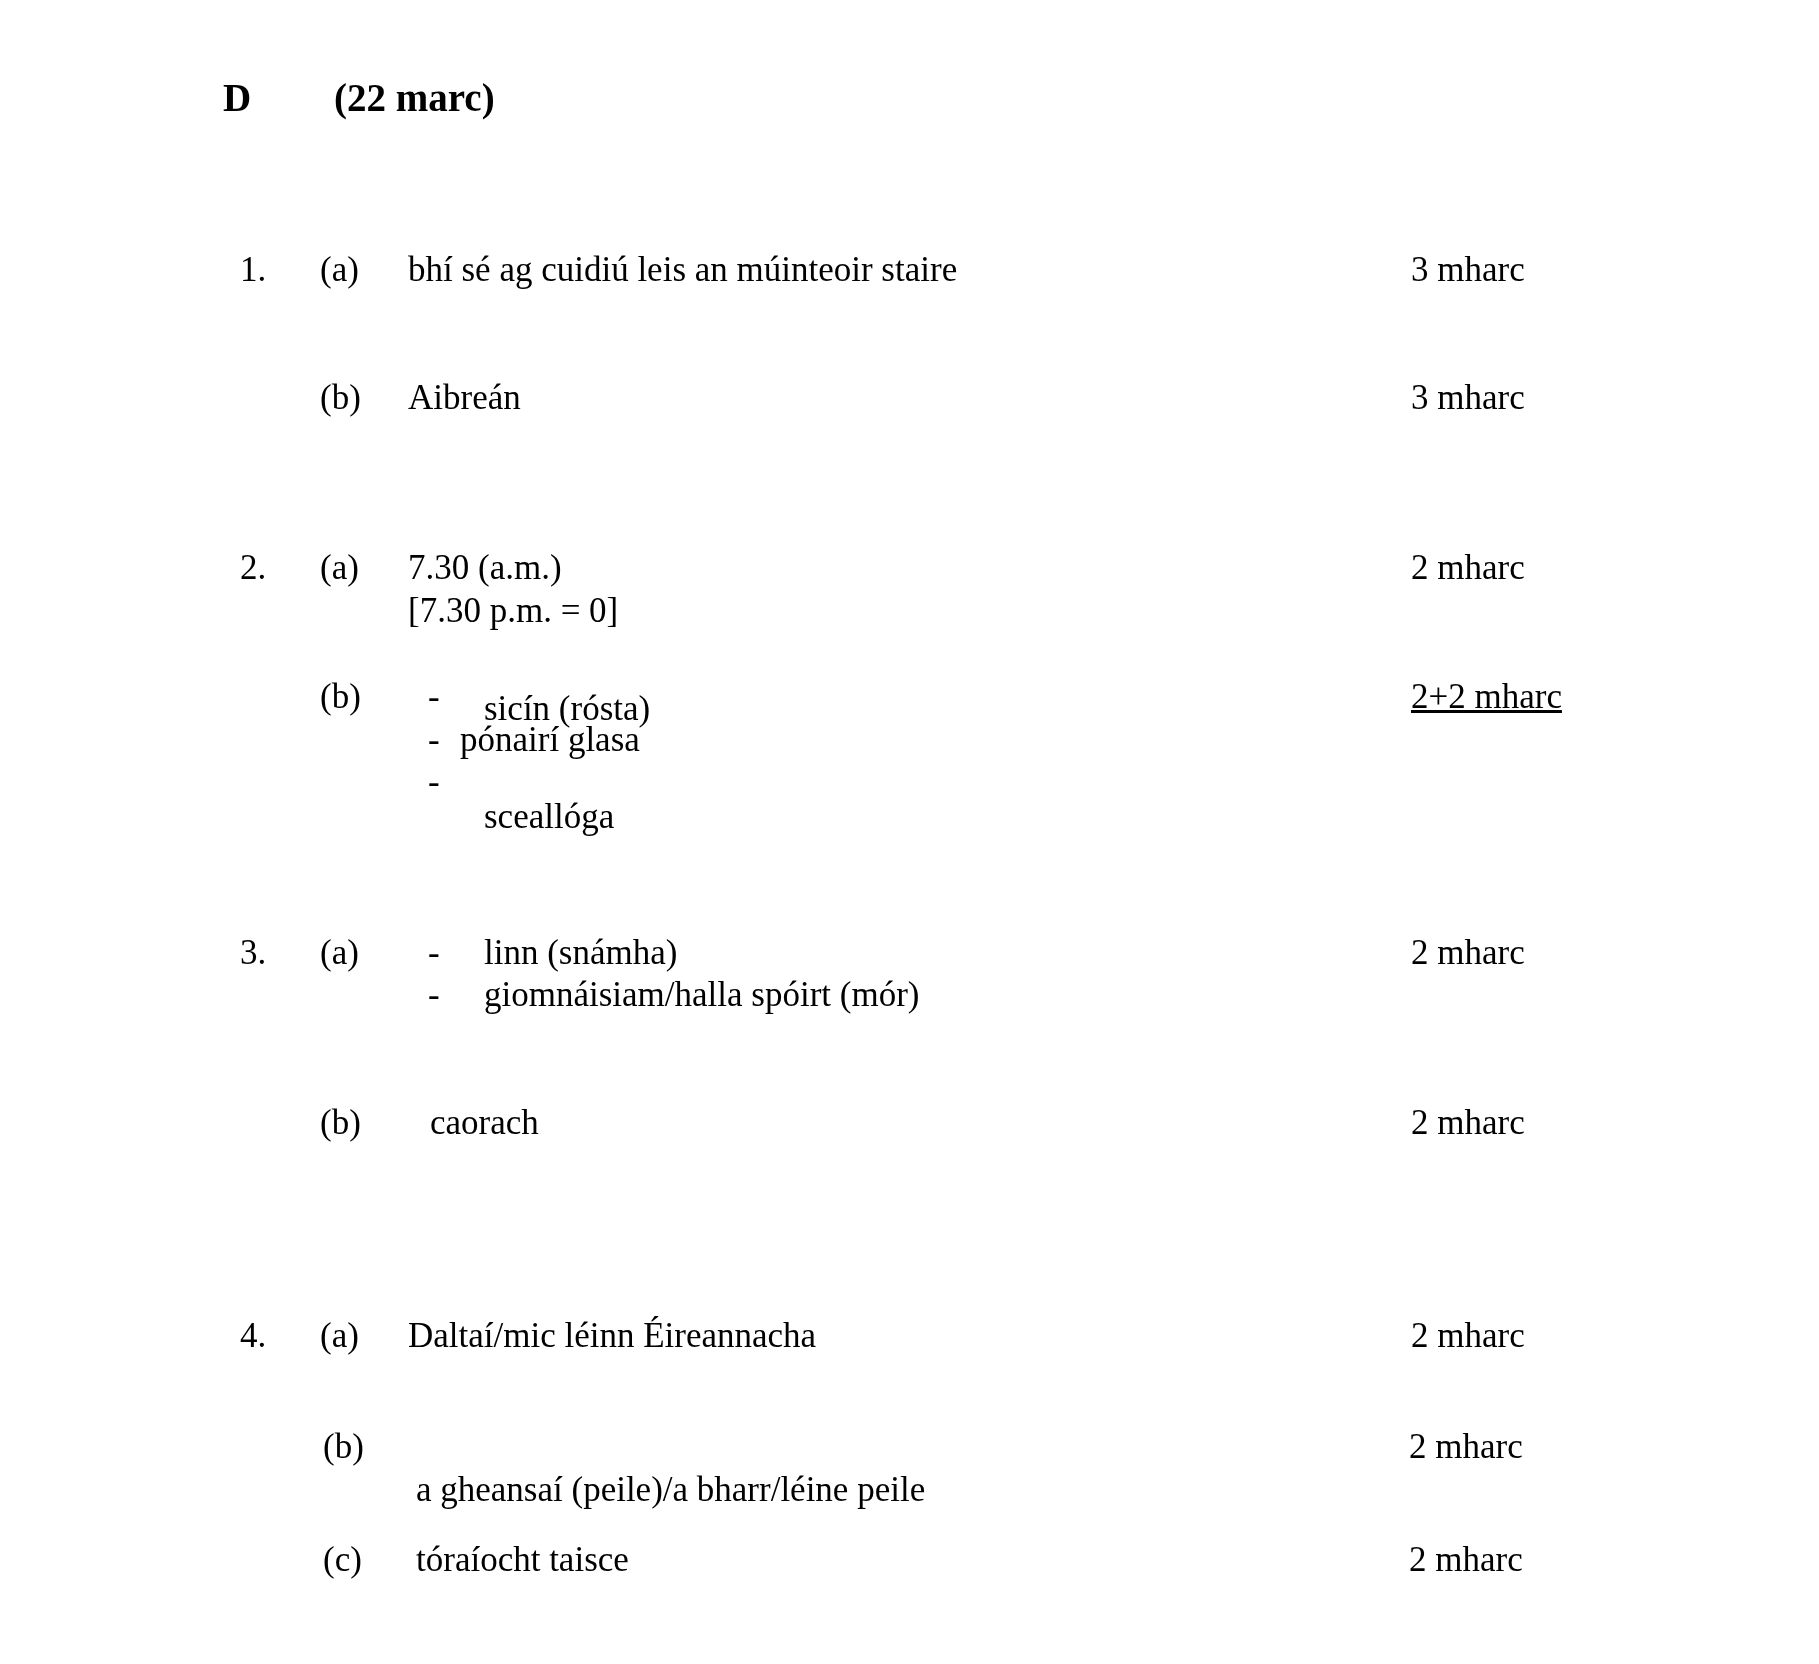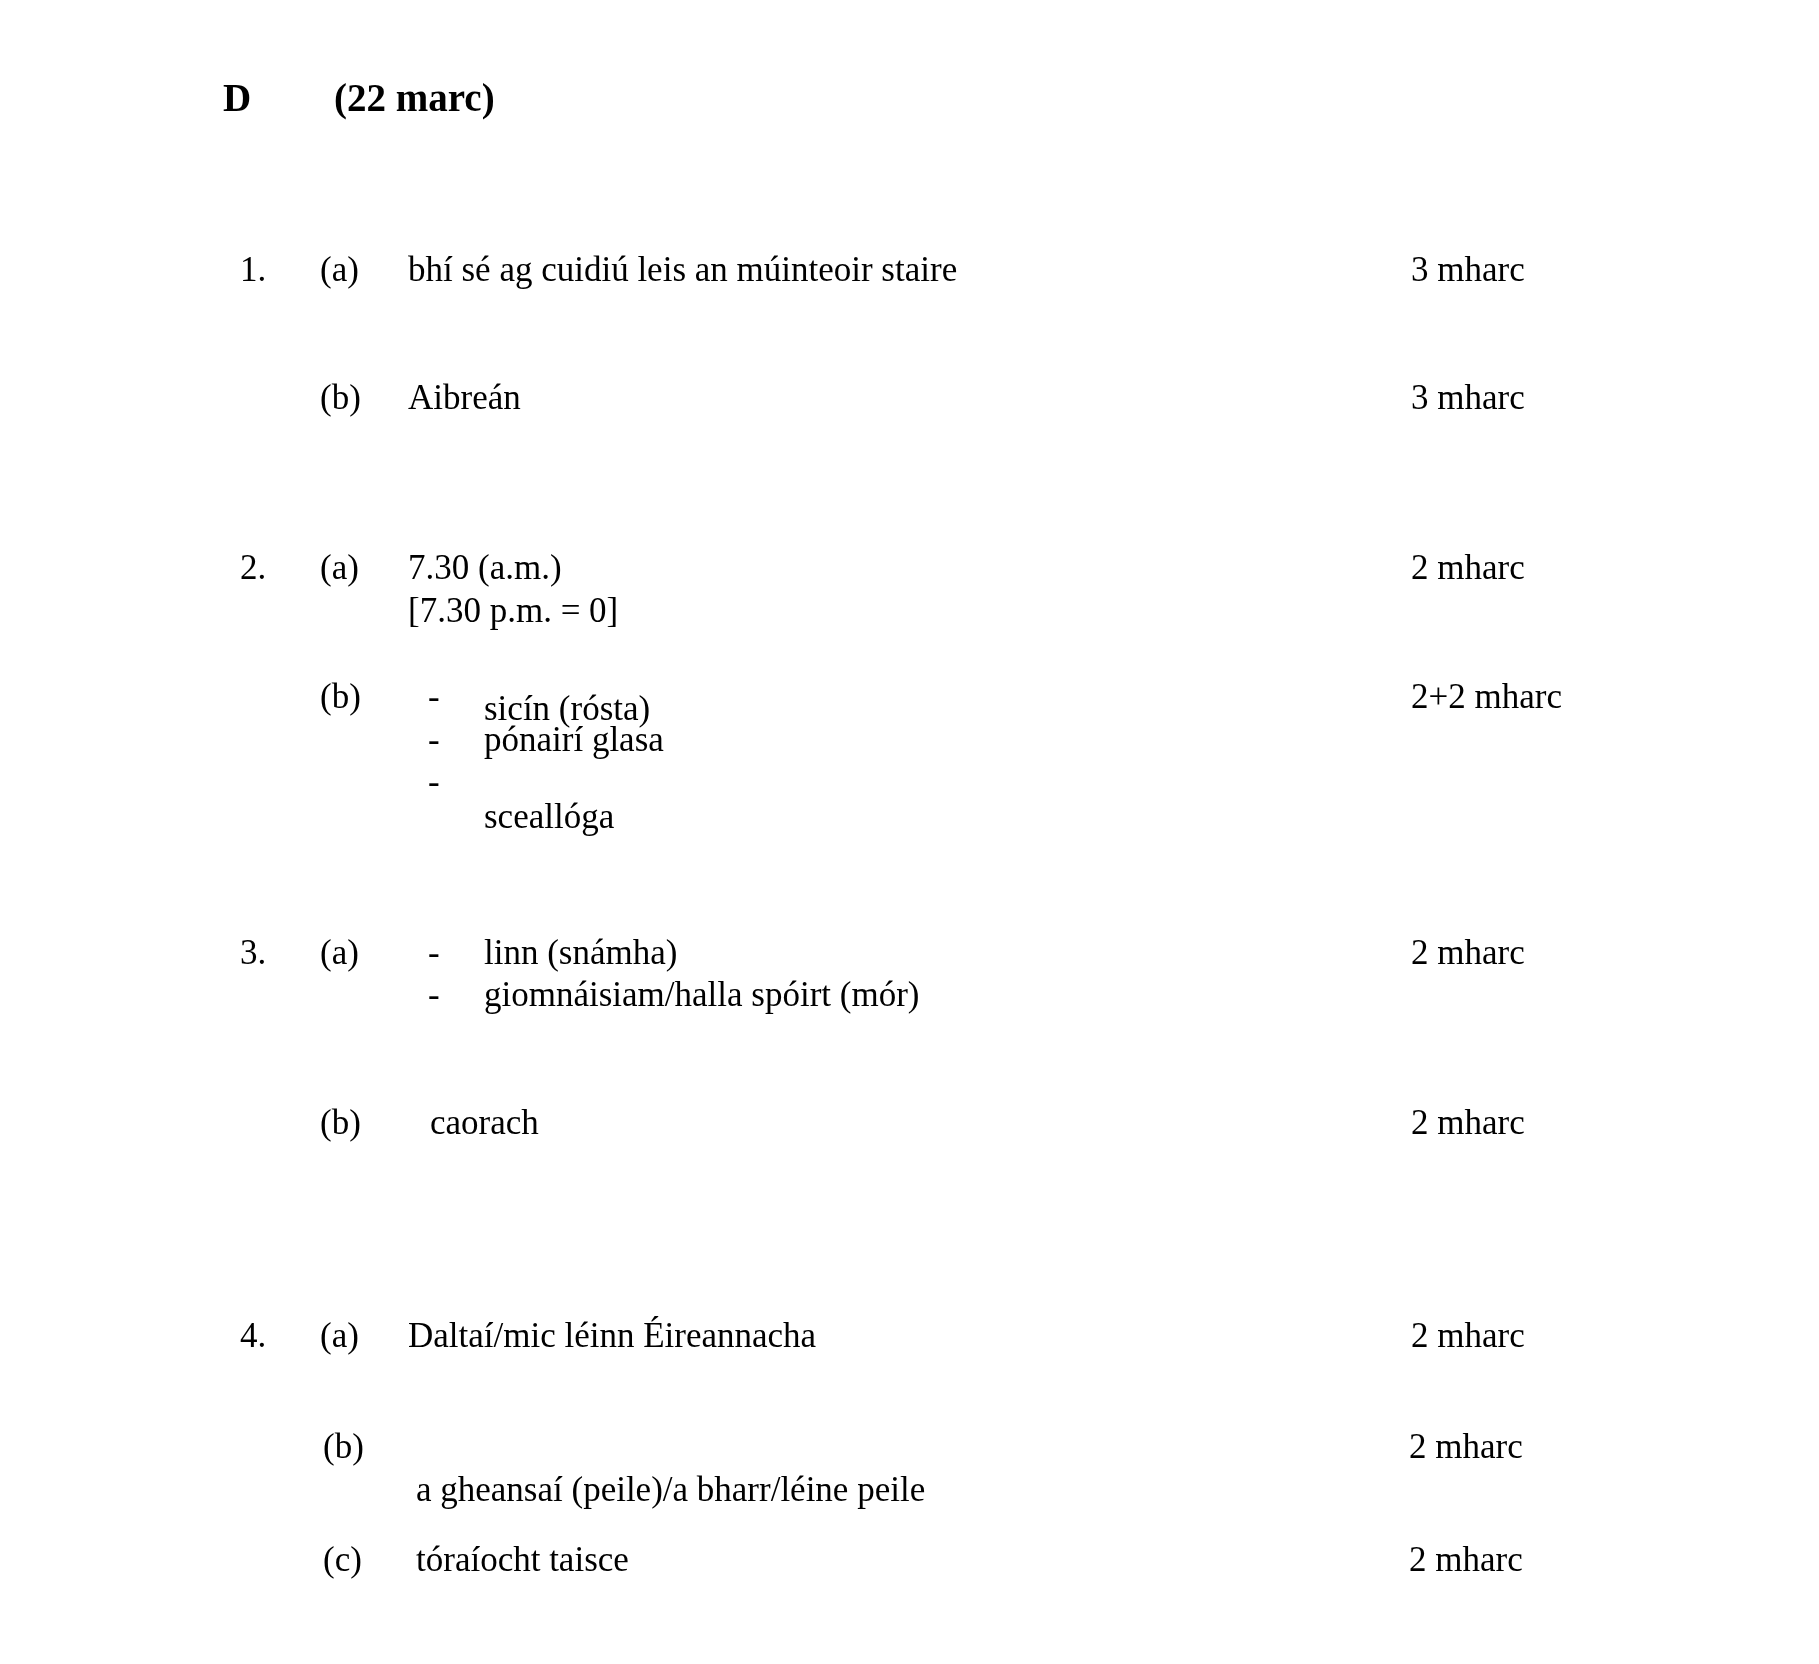--- a/index.html
+++ b/index.html
@@ -33,24 +33,24 @@
   <div class="abs t" style="left:240px; top:547px;">2.</div>
   <div class="abs t" style="left:320px; top:547px;">(a)</div>
   <div class="abs t" style="left:408px; top:547px;">7.30 (a.m.)</div>
   <div class="abs t" style="left:408px; top:590px;">[7.30 p.m. = 0]</div>
   <div class="abs t" style="left:1411px; top:547px;">2 mharc</div>
 
   <div class="abs t" style="left:320px; top:676px;">(b)</div>
   <div class="abs t" style="left:428px; top:676px;">-</div>
   <div class="abs t" style="left:484px; top:688px;">sicín (rósta)</div>
   <div class="abs t" style="left:428px; top:719px;">-</div>
-  <div class="abs t" style="left:484px; top:719px;">pónairí glasa</div>
+  <div class="abs t" style="left:460px; top:719px;">pónairí glasa</div>
   <div class="abs t" style="left:428px; top:761px;">-</div>
   <div class="abs t" style="left:484px; top:796px;text-align:right;">sceallóga</div>
-  <div class="abs t" style="left:1411px; top:676px;">2+2 mharc</div>
+  <div class="abs t" style="left:1411px; top:676px;text-decoration:underline;">2+2 mharc</div>
 </div>
 
 <div>
   <div class="abs t" style="left:240px; top:932px;">3.</div>
   <div class="abs t" style="left:320px; top:932px;">(a)</div>
   <div class="abs t" style="left:428px; top:932px;">-</div>
   <div class="abs t" style="left:484px; top:932px;">linn (snámha)</div>
   <div class="abs t" style="left:428px; top:974px;">-</div>
   <div class="abs t" style="left:484px; top:974px;">giomnáisiam/halla spóirt (mór)</div>
   <div class="abs t" style="left:1411px; top:932px;">2 mharc</div>

